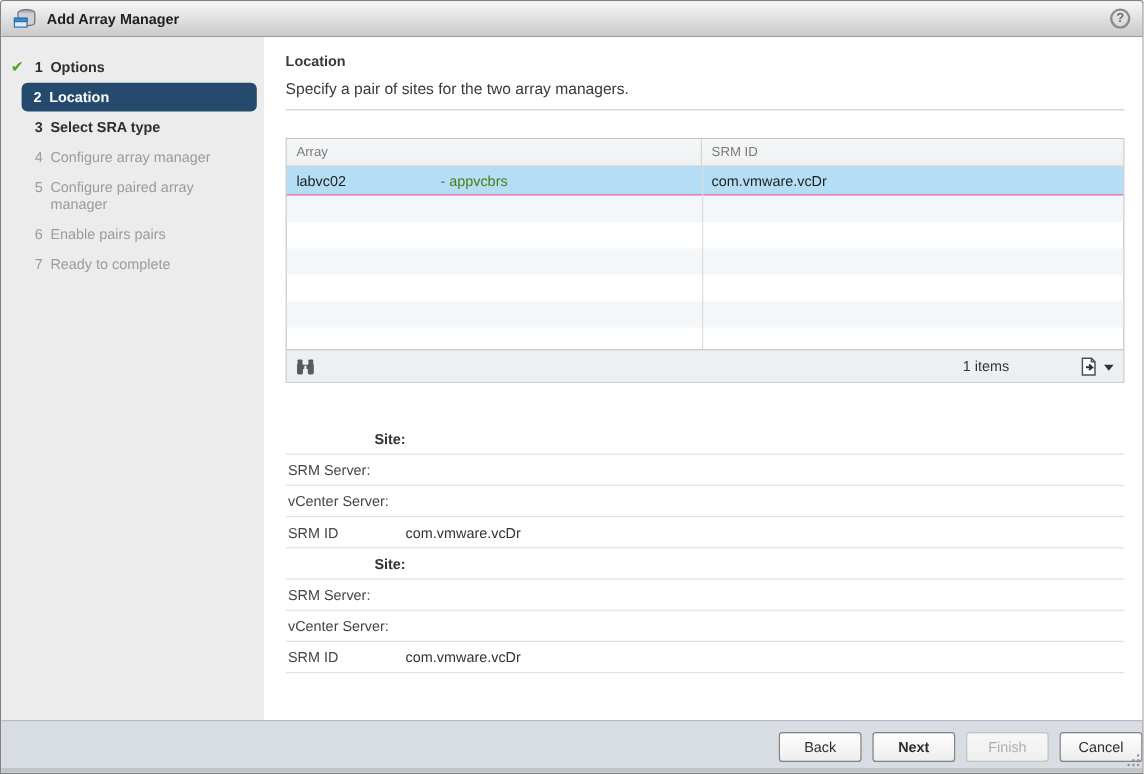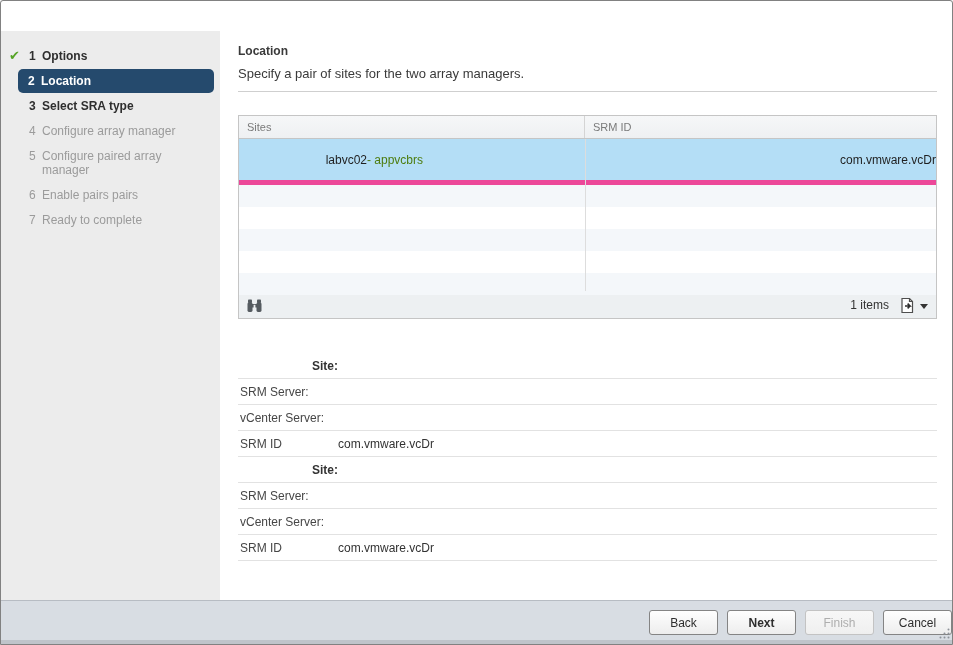--- a/index.html
+++ b/index.html
@@ -60,29 +60,29 @@
   .content-divider { border-bottom: 1px solid #cfcfcf; margin-top: 10px; }
 
   
   .grid { margin-top: 23px; border: 1px solid #c5c5c5; width: 699px; font-size: 12px; }
   .grid-header { display: flex; height: 23px; background: linear-gradient(#f6f7f8,#eef0f2); border-bottom: 1px solid #c5c5c5; color: #7a7a7a; font-size: 11px; }
   .grid-header .col1 { width: 346px; padding: 5px 0 0 8px; border-right: 1px solid #d4d4d4; }
   .grid-header .col2 { flex: 1; padding: 5px 0 0 8px; }
   .grid-body { position: relative; height: 152px; }
   .grid-body .col-divider { position: absolute; left: 346px; top: 0; bottom: 0; width: 1px; background: #dddddd; }
   .grid-row { position: relative; display: flex; align-items: center; height: 22px; }
-  .grid-row.selected { height: 46px; background: #b4def6; border-bottom: 5px solid #ec4899; text-align: right; }
+  .grid-row.selected { height: 24px; background: #b4def6; border-bottom: 1px solid #ec4899; }
   .grid-row.alt { background: #f4f7fa; }
   .grid-row .cell-sites { width: 346px; display: flex; padding-left: 8px; }
   .grid-row .site-primary { width: 120px; color: #1f1f1f; }
   .grid-row .site-paired { color: #4d7c0f; }
   .grid-row .cell-srmid { flex: 1; padding-left: 8px; color: #1f1f1f; }
   .grid-footer {
     display: flex; align-items: center; height: 27px;
-    background: #edf0f2; border-top: 1px solid #c5c5c5; padding: 0 8px;
+    background: #edf0f2; border-top: 1px solid #c5c5c5; padding: 0 8px; gap: 48px;
   }
   .grid-footer .find-icon { width: 15px; height: 15px; cursor: pointer; }
   .grid-footer .spacer { flex: 1; }
   .grid-footer .items-count { font-size: 12px; color: #333333; margin-right: 10px; }
   .export-btn { display: flex; align-items: center; cursor: pointer; gap: 4px; }
   .export-btn .caret { width: 0; height: 0; border-left: 4px solid transparent; border-right: 4px solid transparent; border-top: 5px solid #333; margin-top: 2px; }
 
   
   .details { margin-top: 34px; width: 699px; }
   .detail-row { display: flex; align-items: center; height: 26px; border-bottom: 1px solid #e2e2e2; font-size: 12px; color: #464646; }
@@ -106,20 +106,30 @@
   }
   .btn.primary { font-weight: bold; }
   .btn:disabled { color: #aeaeae; border-color: #c3c3c3; background: linear-gradient(#f7f7f7, #efefef); cursor: default; }
   .resize-grip { position: absolute; right: 2px; bottom: 5px; width: 11px; height: 11px; cursor: nwse-resize; z-index: 2; }
 </style>
 </head>
 <body>
 
 <div class="dialog">
 
+  <div class="titlebar">
+    <svg class="win-icon" viewBox="0 0 20 17">
+      <ellipse cx="11" cy="3.6" rx="7" ry="2.6" fill="#aab0b5" stroke="#6c7176" stroke-width="1"></ellipse>
+      <path d="M4 3.6 v8.2 c0 1.5 3.1 2.6 7 2.6 s7 -1.1 7 -2.6 v-8.2" fill="#cdd1d4" stroke="#6c7176" stroke-width="1"></path>
+      <rect x="1" y="8.2" width="10.5" height="7.4" fill="#d9ecfa" stroke="#2f6fa7" stroke-width="1"></rect>
+      <rect x="1" y="8.2" width="10.5" height="2.8" fill="#3f8ac9" stroke="#2f6fa7" stroke-width="1"></rect>
+    </svg>
+    <span class="title">Add Array Manager</span>
+    <span class="help-btn">?</span>
+  </div>
 
   <div class="main">
 
     <div class="sidebar">
         <div class="step completed">
           <span class="step-check">✔</span>
           <span class="step-num">1</span>
           <span class="step-label">Options</span>
         </div>
         <div class="step active">
@@ -153,21 +163,21 @@
         </div>
       </div>
 
     <div class="content">
       <div class="content-heading">Location</div>
       <div class="content-sub">Specify a pair of sites for the two array managers.</div>
       <div class="content-divider"></div>
 
       <div class="grid">
         <div class="grid-header">
-          <div class="col1">Sites</div>
+          <div class="col1">Array</div>
           <div class="col2">SRM ID</div>
         </div>
         <div class="grid-body">
           <div class="grid-row selected">
               <div class="cell-sites">
                 <span class="site-primary">labvc02</span>
                 <span class="site-paired">- appvcbrs</span>
               </div>
               <div class="cell-srmid">com.vmware.vcDr</div>
             </div>

